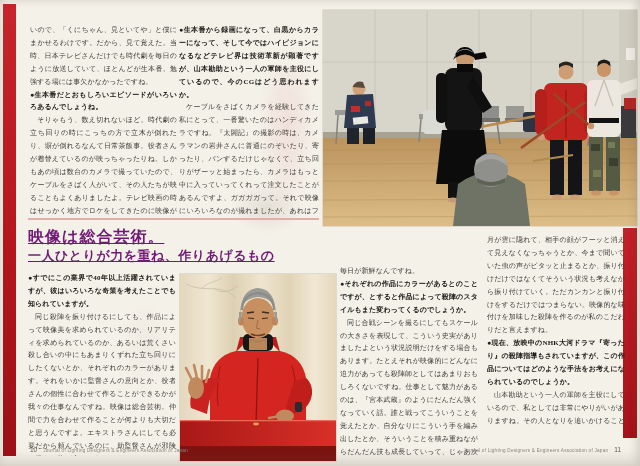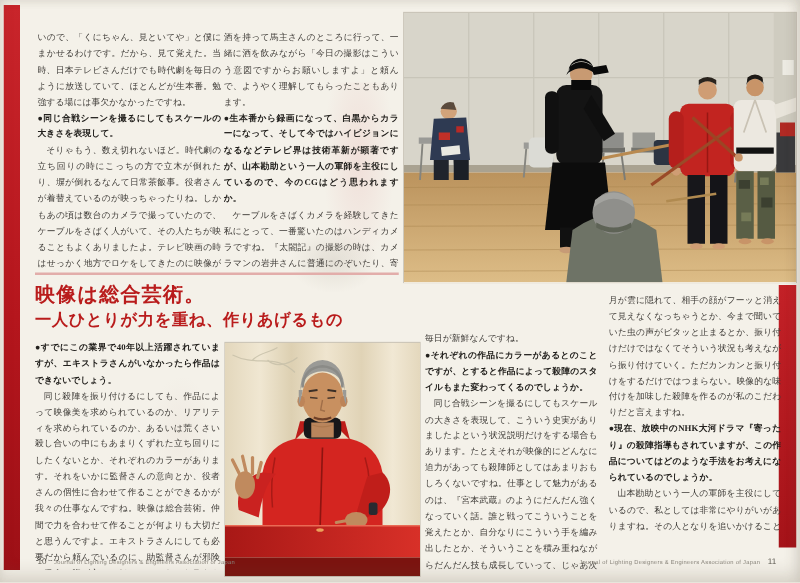--- a/index.html
+++ b/index.html
@@ -9,21 +9,21 @@
     box-shadow:inset 0 -8px 12px rgba(90,80,60,.14), inset -5px 0 9px rgba(90,80,60,.08), inset 0 3px 6px rgba(120,110,90,.07);}
   .band{position:absolute;}
   .band-left{left:3px;top:4px;width:13px;height:452px;background:linear-gradient(180deg,#c9252b 0%,#b5161d 55%,#9d1016 100%);}
   .band-right{left:623px;top:228px;width:14px;height:210px;background:linear-gradient(180deg,#c32127,#a51319);}
   .col{position:absolute;overflow:hidden;text-align:justify;}
   .col p{margin:0;font-size:7px;line-height:12.9px;color:#3d3a36;letter-spacing:.1px;}
   .col p.body{text-indent:7px;}
   .col p.cont{text-indent:0;}
   .col p.q{font-weight:bold;color:#22201d;}
   .headline-rule{position:absolute;left:28px;top:218px;width:291px;height:2px;background:#e2adaa;}
-  .headline{position:absolute;left:28px;top:227px;width:300px;color:#b91c1c;font-weight:bold;}
+  .headline{position:absolute;left:28px;top:227px;width:300px;color:#701a75;font-weight:bold;text-decoration:underline;}
   .headline .l1{font-size:16px;line-height:20px;letter-spacing:1px;}
   .headline .l2{font-size:13px;line-height:18px;letter-spacing:.5px;}
   .photo{position:absolute;overflow:hidden;box-shadow:0 0 0 .5px rgba(120,110,90,.35);}
   .photo svg{display:block;width:100%;height:100%;}
   .photo-rehearsal{left:323px;top:10px;width:314px;height:216px;}
   .photo-interview{left:180px;top:274px;width:156px;height:187px;}
   .footer{position:absolute;font-family:"Liberation Sans","DejaVu Sans",sans-serif;color:#8a867d;font-size:4.6px;letter-spacing:.25px;white-space:nowrap;}
   .footer .pn{font-size:6.5px;color:#5c5951;letter-spacing:0;}
   .footer-left{left:30px;top:446px;}
   .footer-left .pn{margin-right:6px;}
@@ -41,37 +41,36 @@
 
   <div class="band band-left"></div>
   <div class="band band-right"></div>
 
   <div class="wm wm1"></div>
   <div class="wm wm2"></div>
   <div class="wm wm3"></div>
 
   <div class="col" style="left:30px;top:24px;width:147px;height:193px;">
     <p class="body cont">いので、「くにちゃん、見といてや」と僕にまかせるわけです。だから、見て覚えた。当時、日本テレビさんだけでも時代劇を毎日のように放送していて、ほとんどが生本番。勉強する場には事欠かなかったですね。</p>
-    <p class="q">●同じ合戦シーンを撮るにしてもスケールの大きさを表現して。</p>
+    <p class="q">●生本番だとおもしろいエピソードがいろいろあるんでしょうね。</p>
     <p class="body">そりゃもう、数え切れないほど。時代劇の立ち回りの時にこっちの方で立木が倒れたり、塀が倒れるなんて日常茶飯事。役者さんが着替えているのが映っちゃったりね。しかもあの頃は数台のカメラで撮っていたので、ケーブルをさばく人がいて、その人たちが映ることもよくありましたよ。テレビ映画の時はせっかく地方でロケをしてきたのに映像が全く映っていなくて、もう一度撮りに行ったこともあります。馬でも苦労しましたね。今は劇用に調教された馬を使いますが、福島県相馬のロケでは年2回のお祭りで、軍旗を取るためにウワーッと走る馬を15頭撮ったら、もうぐちゃぐちゃになって。監督は馬が一の字に走ってくる戦闘シーンを撮りたいのに、馬の持ち主が鎧を着て乗っていたものだから、ダーッと勝手に走って、終わると「どうだ、おらの馬早いべ」と、競争と勘違いしているんですね。これでは何回やってもOKが出ないから毎晩二升の</p>
   </div>
   <div class="col" style="left:179px;top:24px;width:140px;height:193px;">
-    <p class="body cont">酒を持って馬主さんのところに行って、一緒に酒を飲みながら「今日の撮影はこういう意図ですからお願いしますよ」と頼んで、ようやく理解してもらったこともあります。</p>
     <p class="q">●生本番から録画になって、白黒からカラーになって、そして今ではハイビジョンになるなどテレビ界は技術革新が顕著ですが、山本勘助という一人の軍師を主役にしているので、今のCGはどう思われますか。</p>
     <p class="body">ケーブルをさばくカメラを経験してきた私にとって、一番驚いたのはハンディカメラですね。『太閤記』の撮影の時は、カメラマンの岩井さんに普通にのぞいたり、寄ったり、パンするだけじゃなくて、立ち回りがザーッと始まったら、カメラはもっと中に入っていってくれって注文したことがあるんですよ、ガガガガって。それで映像にいろいろなのが撮れましたが、あれはフィルムを使ったハンディカメラだからできたこと。今は普通のカメラでそれができる。すごい進歩ですね。CGは作品にもよりますが、はっきり言って私はあまり好きではないですね。その時だけチャラチャラとおもしろいのではなくて、やはり見て感動するような正統派のビシッとしたものの方が好きですし、自分はそういうものを撮り続けたいと思っています。</p>
   </div>
 
   <div class="headline-rule"></div>
   <div class="headline">
     <div class="l1">映像は総合芸術。</div>
     <div class="l2">一人ひとりが力を重ね、作りあげるもの</div>
   </div>
 
   <div class="col" style="left:28px;top:272px;width:148px;height:184px;">
-    <p class="q">●すでにこの業界で40年以上活躍されていますが、エキストラさんがいなかったら作品はできないでしょう。</p>
+    <p class="q">●すでにこの業界で40年以上活躍されていますが、彼はいろいろな奇策を考えたことでも知られていますが。</p>
     <p class="body">同じ殺陣を振り付けるにしても、作品によって映像美を求められているのか、リアリティを求められているのか、あるいは荒くさい殺し合いの中にもあまりくずれた立ち回りにしたくないとか、それぞれのカラーがあります。それをいかに監督さんの意向とか、役者さんの個性に合わせて作ることができるかが我々の仕事なんですね。映像は総合芸術。仲間で力を合わせて作ることが何よりも大切だと思うんですよ。エキストラさんにしても必要だから頼んでいるのに、助監督さんが邪険に扱うと腹が立つ。だって、エキストラさんがいなかったら作品はできないでしょう。だから作品を共に作る仲間に「先生」と言われるのも好きじゃないんですよ。それぞれが少しずつ力を出し合って一本の作品を作るわけだから、「先生」と呼ばれると非常に照れくさいですね。総合芸術だから自分がやりたいからって勝手にできないけれど、自分の振り付けたものがどういうふうに生きて映像になるんだろうとか、あの俳優が演じるとこんなによくなるのかとか、みんなで試行錯誤し、力を出しながら作品を作っていく―。そこにおもしろみがあるし、</p>
   </div>
 
   <div class="photo photo-rehearsal">
     <svg viewBox="0 0 314 216" preserveAspectRatio="none">
       <defs>
         <linearGradient id="floorG" x1="0" y1="0" x2="0" y2="1">
           <stop offset="0" stop-color="#bb935d"></stop>
             <stop offset="1" stop-color="#ddbd87"></stop>
         </linearGradient>

